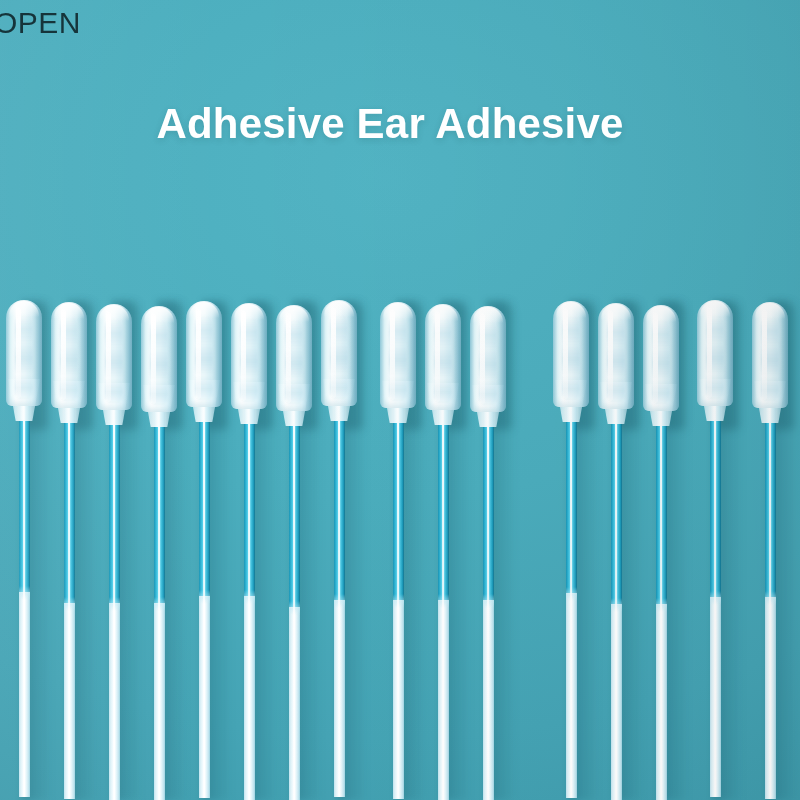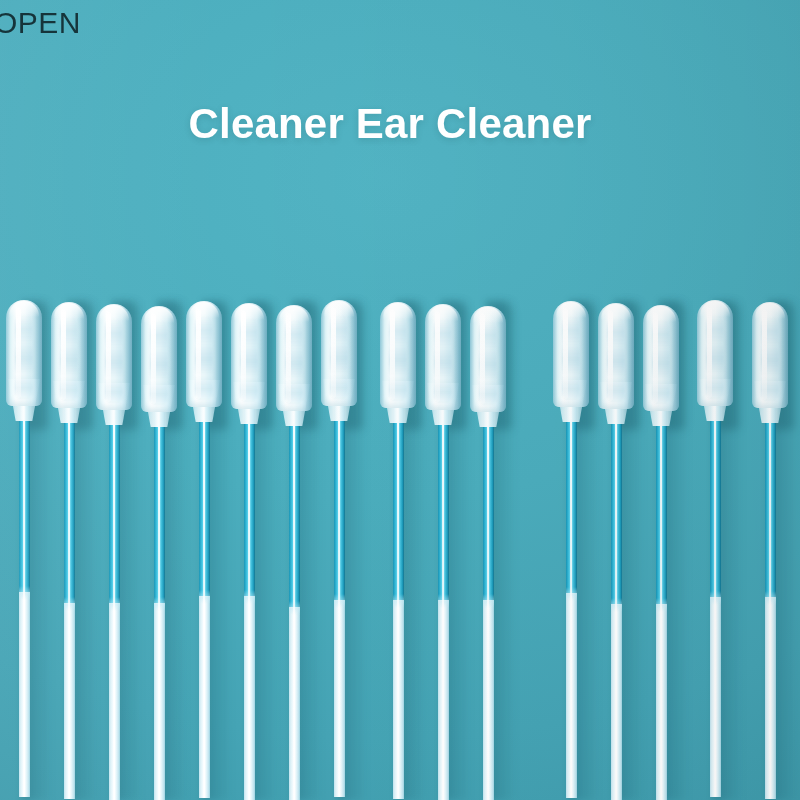--- a/index.html
+++ b/index.html
@@ -511,15 +511,15 @@
           <div class="edge"></div>
           <div class="rim"></div>
         </div>
       </div>
     </div>
 
   <div id="bg-sheen"></div>
 
   <div id="open-label">OPEN</div>
 
-  <div id="title">Cleaner Ear Cleaner</div>
+  <div id="title">Adhesive Ear Adhesive</div>
 
 </div>
 
 </body></html>

